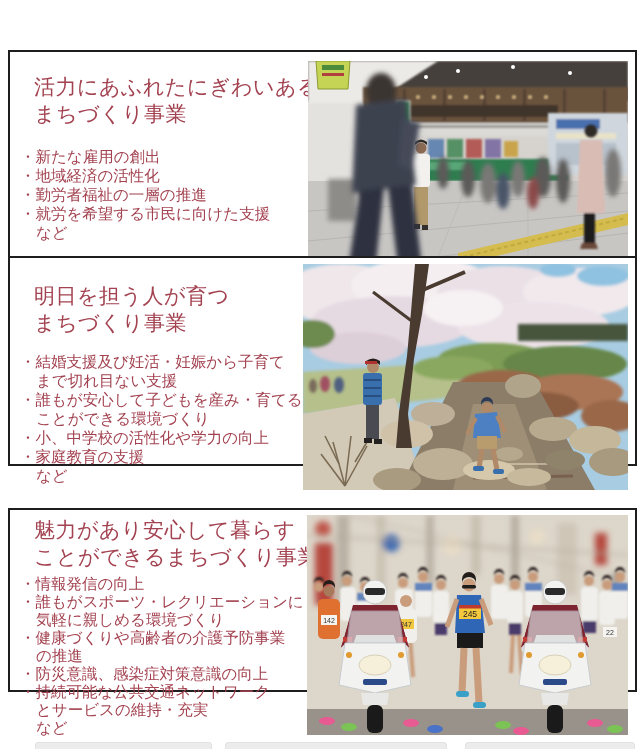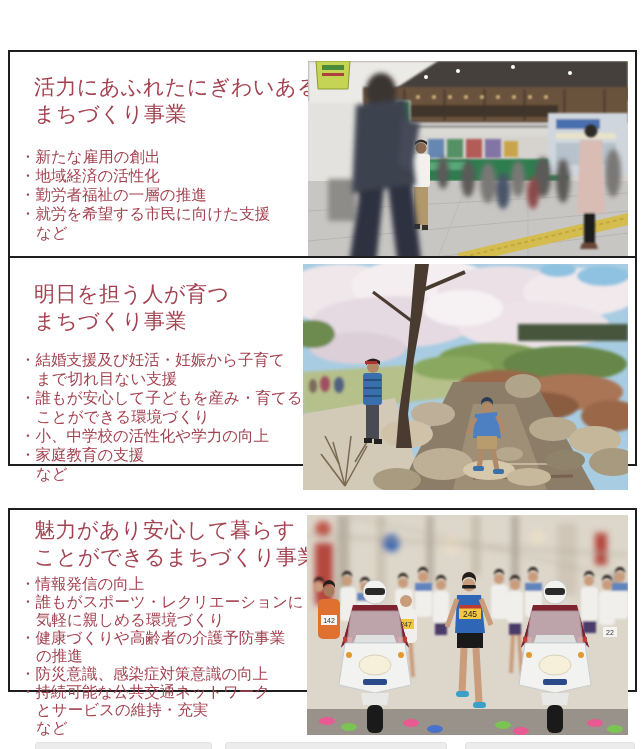--- a/index.html
+++ b/index.html
@@ -1,21 +1,21 @@
 <!DOCTYPE html>
 <html><head>
 <meta charset="utf-8">
 <style>
   html,body{margin:0;padding:0;background:#ffffff;}
   .page{position:relative;width:642px;height:749px;background:#ffffff;overflow:hidden;
         font-family:"Liberation Sans","DejaVu Sans",sans-serif;}
   .panel{position:absolute;left:8px;width:629px;box-sizing:border-box;
          border:2px solid #1e1e1e;background:#ffffff;}
   .panel-1{top:16px;height:236px;margin-top:34px;}
-  .panel-2{top:256px;height:210px;font-family:Liberation Mono, monospace;}
+  .panel-2{top:256px;height:210px;}
   .panel-3{top:508px;height:184px;}
   .panel-title{margin:0;color:#a34250;font-size:21px;line-height:27px;
                font-weight:500;letter-spacing:0.5px;}
   .panel-1 .panel-title{margin:21px 0 0 24px;}
   .panel-2 .panel-title{margin:24px 0 0 24px;}
   .panel-3 .panel-title{margin:6px 0 0 24px;}
   .panel-title span{display:block;white-space:nowrap;}
   .bullets{list-style:none;margin:0;padding:0;color:#a34250;font-size:15.5px;}
   .panel-1 .bullets{margin:20px 0 0 10px;line-height:19px;}
   .panel-2 .bullets{margin:16px 0 0 10px;line-height:19px;}

